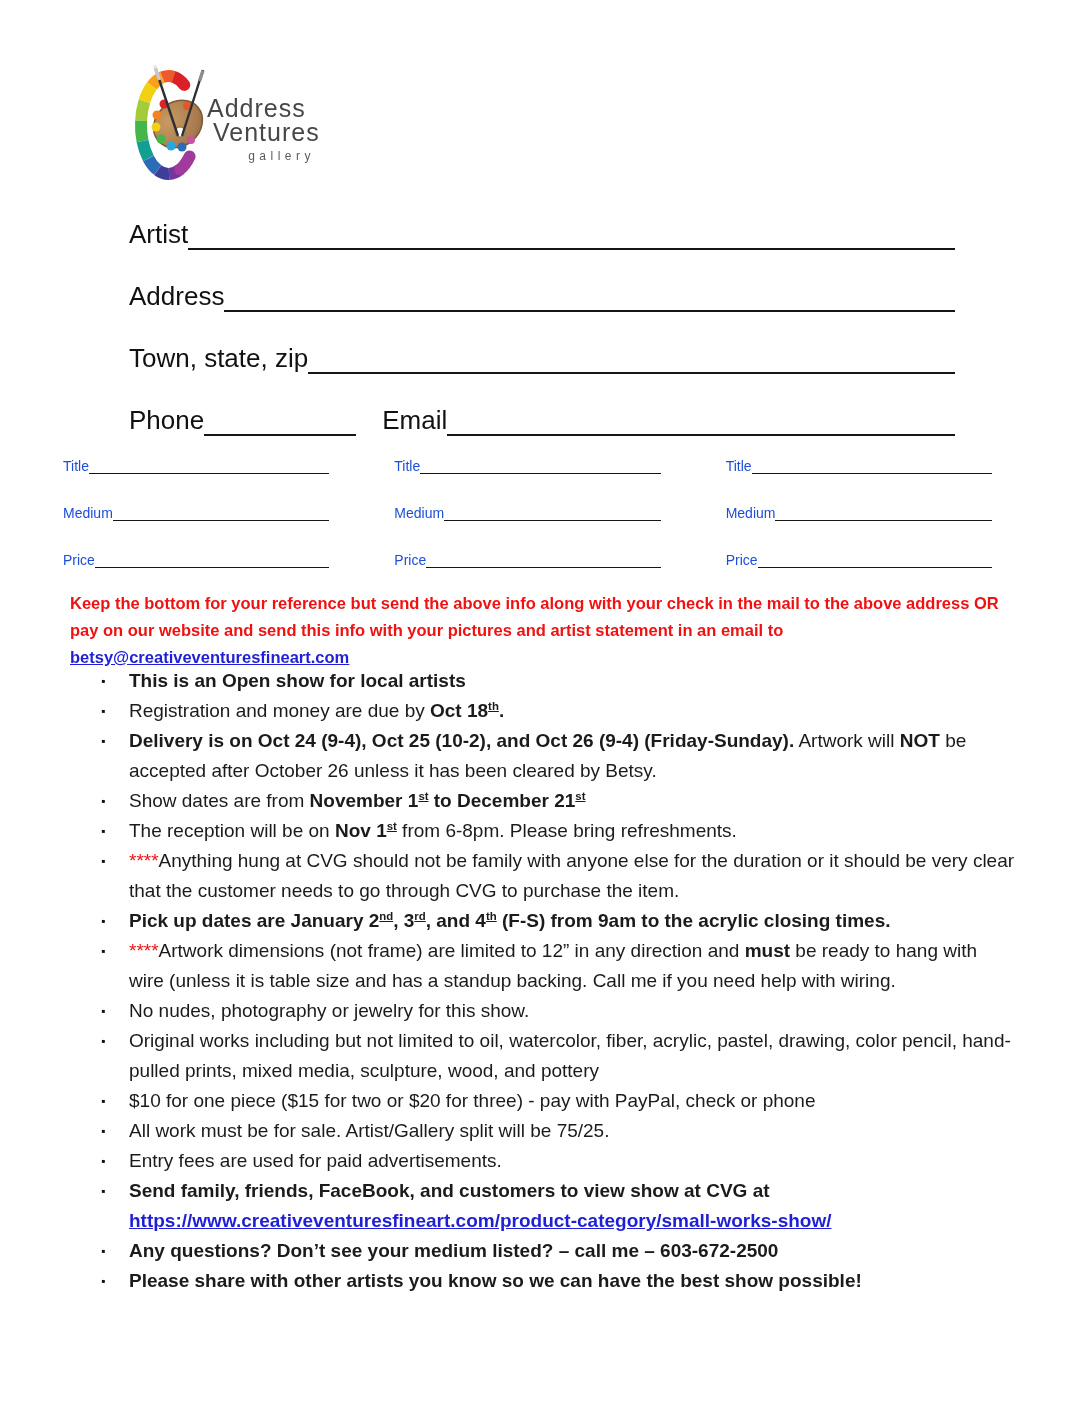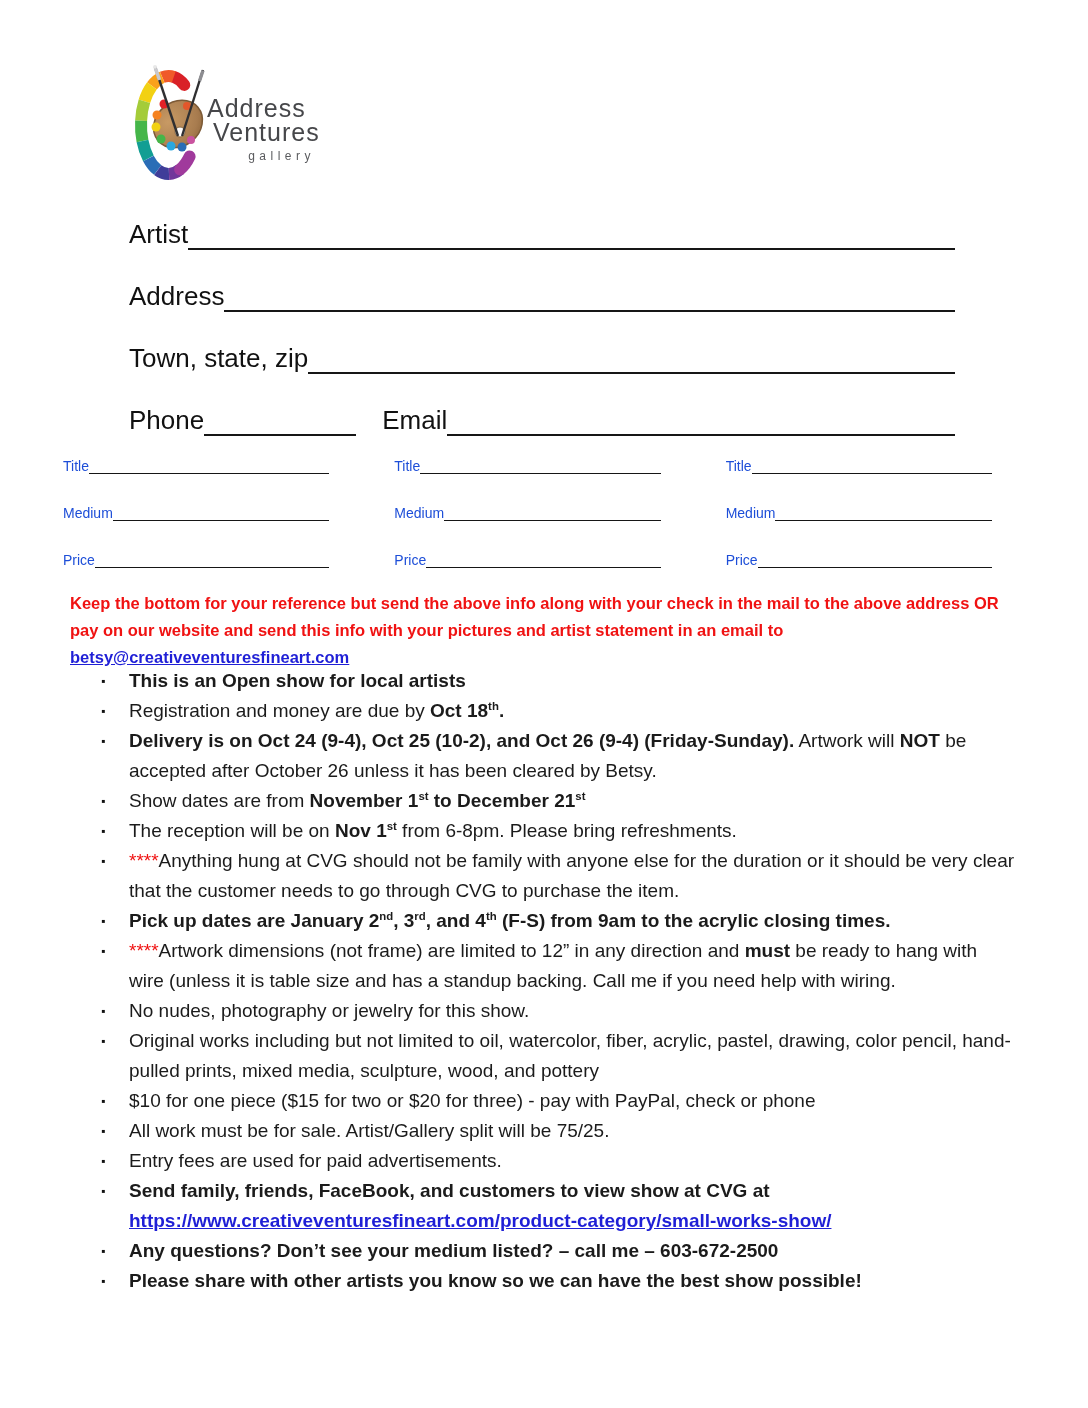--- a/index.html
+++ b/index.html
@@ -35,21 +35,21 @@
   
   .notice{position:absolute;left:70px;top:590px;width:960px;font-size:16.5px;font-weight:bold;line-height:27px;color:var(--red);}
   
   .rules{position:absolute;left:100px;top:666px;width:915px;margin:0;padding:0;list-style:none;font-size:19px;line-height:30px;color:var(--ink);}
   .rules li{position:relative;padding-left:29px;}
   .bullet-marker{position:absolute;left:1px;top:0;font-size:12px;line-height:30px;color:#111;}
   
   .b{font-weight:bold;text-align:center;}
   .red{color:var(--red);}
   .lnk{color:var(--blue);text-decoration:underline;cursor:pointer;}
-  .sup{font-size:0.6em;vertical-align:super;line-height:0;}
+  .sup{font-size:0.6em;vertical-align:super;line-height:0;text-decoration:underline;}
 </style>
 </head>
 <body>
 
 <div class="page">
 
   <div class="logo">
     <svg width="200" height="135" viewBox="0 0 200 135">
       <defs>
         <radialGradient id="pal" cx="38%" cy="32%" r="85%">

